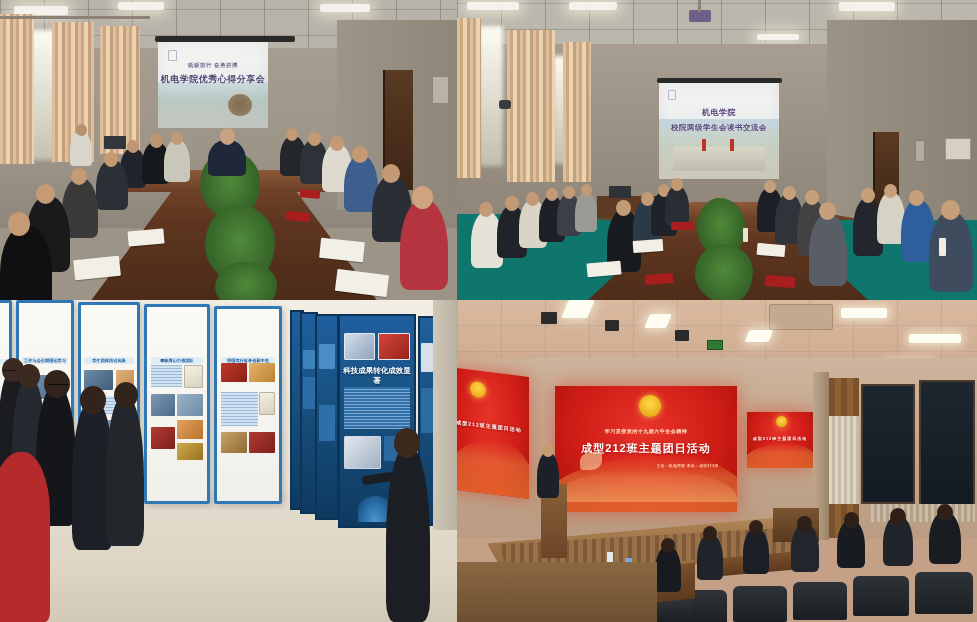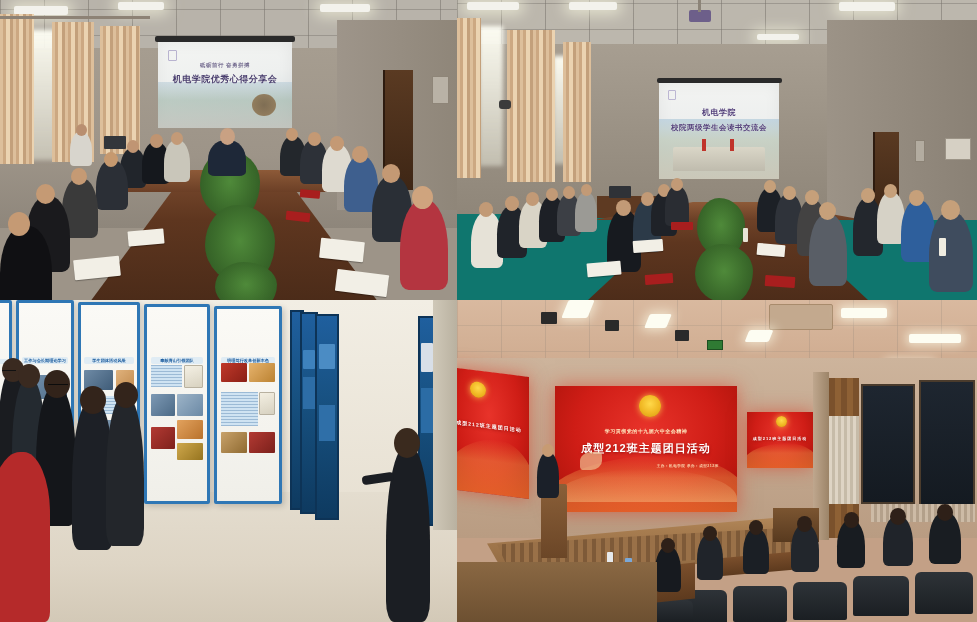--- a/index.html
+++ b/index.html
@@ -210,21 +210,21 @@
 
     <div class="mr-wall wall" style="top:48px;height:180px;"></div>
 
     <div class="window-glow" style="left:28px;top:30px;width:28px;height:130px;"></div>
     <div class="curtain" style="left:0;top:14px;width:34px;height:150px;"></div>
     <div class="curtain" style="left:52px;top:22px;width:42px;height:140px;"></div>
     <div class="curtain" style="left:100px;top:26px;width:40px;height:128px;"></div>
     <div style="position:absolute;left:0;top:16px;width:150px;height:3px;background:#8d8275;"></div>
 
     <div class="screen-housing" style="left:155px;top:36px;width:140px;height:6px;"></div>
-    <div class="screen" style="left:158px;top:42px;width:134px;height:86px;">
+    <div class="screen" style="left:158px;top:42px;width:110px;height:86px;">
       <div class="slide-img" style="height:46px;"></div>
       <div style="position:absolute;left:10px;top:8px;width:9px;height:11px;border:1px solid #8a7fb5;border-radius:1px;opacity:.55;"></div>
       <div class="slide-txt" style="top:20px;font-size:5.5px;opacity:.75;">砥砺前行  奋勇拼搏</div>
       <div class="slide-txt" style="top:31px;font-size:9px;">机电学院优秀心得分享会</div>
       <div style="position:absolute;right:16px;top:52px;width:24px;height:22px;border-radius:50%;background:radial-gradient(circle,#6b5030,#8e6c42);opacity:.75;"></div>
     </div>
 
     <div style="position:absolute;right:0;top:20px;width:120px;height:190px;background:linear-gradient(90deg,#9e958a,#8f8679);"></div>
     <div class="door" style="right:44px;top:70px;width:30px;height:120px;"></div>
     <div style="position:absolute;right:8px;top:76px;width:17px;height:28px;background:#b9b2a6;border:1px solid #8e8578;"></div>
@@ -433,20 +433,29 @@
     <div class="blue-panel" style="left:300px;top:12px;width:18px;height:202px;">
       <div class="panel-photo" style="left:10%;top:18%;width:80%;height:10%;background:#3e82bd;"></div>
       <div class="panel-textblock" style="left:10%;top:32%;width:80%;height:16%;background:#2d6da6;"></div>
     </div>
     <div class="blue-panel" style="left:315px;top:14px;width:24px;height:206px;">
       <div class="panel-photo" style="left:10%;top:14%;width:80%;height:12%;background:#4b8cc4;"></div>
       <div class="bp-title" style="top:32%;font-size:4px;">&nbsp;</div>
       <div class="panel-textblock" style="left:10%;top:44%;width:80%;height:18%;background:#2f6fa8;"></div>
     </div>
 
+    <div class="blue-panel" style="left:338px;top:14px;width:78px;height:214px;">
+      <div class="panel-photo" style="left:5%;top:8%;width:42%;height:13%;background:linear-gradient(135deg,#d8deea,#8da3bd);border:1px solid #e5eaf2;"></div>
+      <div class="panel-photo" style="left:52%;top:8%;width:43%;height:13%;background:linear-gradient(135deg,#d5453a,#96231b);border:1px solid #e5eaf2;"></div>
+      <div class="bp-title" style="top:24%;font-size:7.5px;">科技成果转化成效显著</div>
+      <div class="panel-textblock" style="left:6%;top:34%;width:88%;height:20%;background:#2f6faa;background-image:repeating-linear-gradient(0deg,rgba(255,255,255,.4) 0 1px,transparent 1px 3px);"></div>
+      <div class="panel-photo" style="left:6%;top:57%;width:50%;height:16%;background:linear-gradient(135deg,#e3e8ee,#9fb0c2);border:1px solid #cfd8e4;"></div>
+      <div class="panel-photo" style="left:60%;top:57%;width:34%;height:12%;background:#2a689f;"></div>
+      <div style="position:absolute;left:24%;bottom:4px;width:46%;height:26px;border-radius:50% 50% 0 0;background:radial-gradient(ellipse at 50% 100%, #58b0e8 0%, #2b6fae 60%, transparent 100%);opacity:.8;"></div>
+    </div>
 
     <div class="blue-panel" style="left:418px;top:16px;width:18px;height:210px;">
       <div class="panel-photo" style="left:10%;top:12%;width:80%;height:14%;background:#d8dfe8;"></div>
       <div class="panel-textblock" style="left:10%;top:34%;width:80%;height:22%;background:#2b6ca5;"></div>
     </div>
     <div style="position:absolute;right:0;top:0;width:24px;height:230px;background:linear-gradient(90deg,#cfc8b8,#b9b1a0);"></div>
 
     <div class="person" style="left:-2px;top:70px;width:30px;height:120px;background:#1a1c20;"></div>
     <div class="head" style="left:2px;top:58px;width:22px;height:24px;background:#3a2a20;"></div>
     <div style="position:absolute;left:2px;top:70px;width:14px;height:3px;border-top:1px solid #111;"></div>

